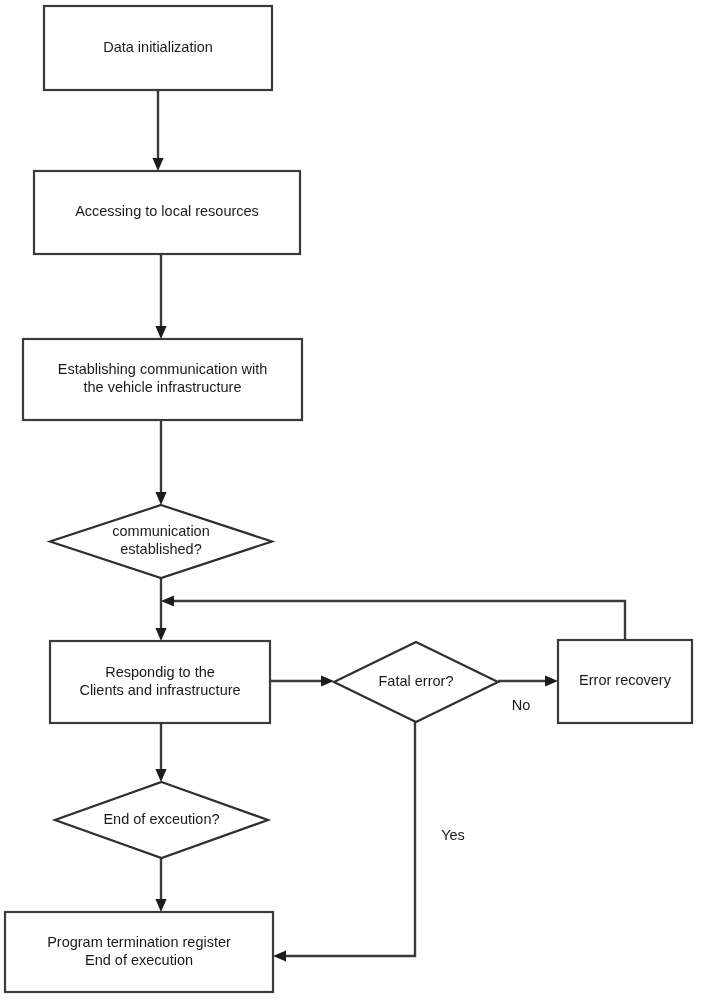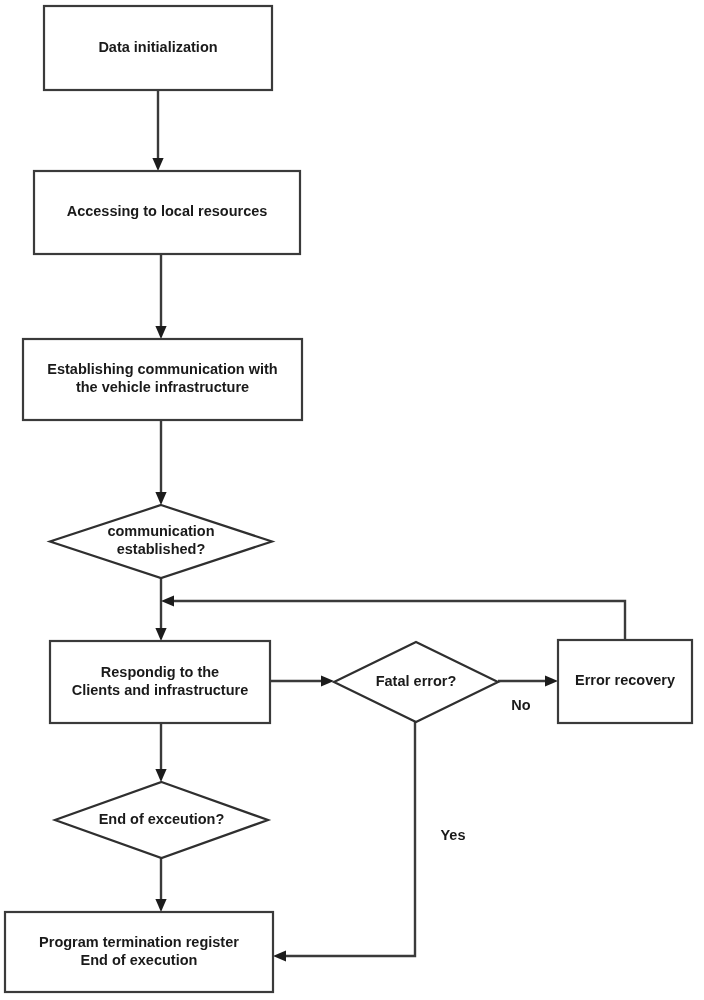--- a/index.html
+++ b/index.html
@@ -12,21 +12,20 @@
     width: 704px;
     height: 1000px;
     font-family: "Liberation Sans", sans-serif;
     overflow: hidden;
   }
   #flowchart-root {
     position: relative;
     width: 704px;
     height: 1000px;
     background: #ffffff;
-    font-weight: bold;
   }
   svg.flow-canvas {
     display: block;
     width: 704px;
     height: 1000px;
   }
   .node-shape {
     fill: #ffffff;
     stroke: #3a3a3a;
     stroke-width: 2.2;

